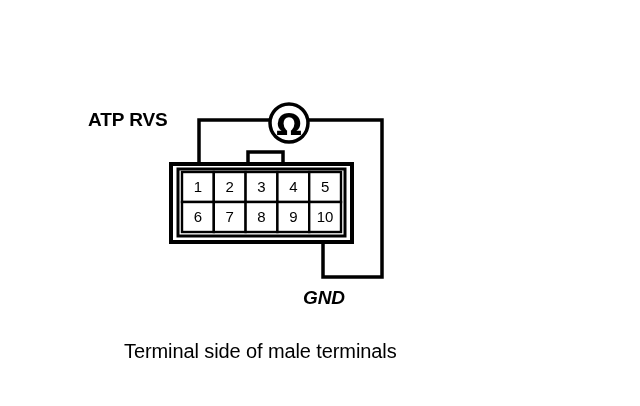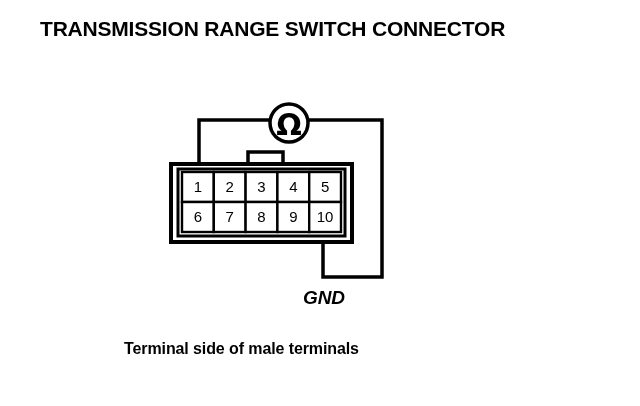--- a/index.html
+++ b/index.html
@@ -49,22 +49,22 @@
     font-weight: bold;
     letter-spacing: -0.1px;
     white-space: nowrap;
     line-height: 1;
     font-style: italic;
   }
   .caption {
     position: absolute;
     left: 124px;
     top: 341px;
-    font-size: 16px;
-    font-weight: bold;
+    font-size: 20px;
+    font-weight: normal;
     letter-spacing: -0.1px;
     white-space: nowrap;
     line-height: 1;
   }
   .svg-layer {
     position: absolute;
     left: 0; top: 0;
     width: 640px;
     height: 406px;
   }
@@ -82,22 +82,22 @@
     font-weight: bold;
     fill: #000000;
     text-anchor: middle;
   }
 </style>
 </head>
 <body>
 
 <div id="diagram-root">
 
-  <div class="title">TRANSMISSION RANGE SWITCH CONNECTOR</div>
 
+  <div class="label-atp">ATP RVS</div>
 
   <div class="label-gnd">GND</div>
 
   <div class="caption">Terminal side of male terminals</div>
 
   <svg class="svg-layer" viewBox="0 0 640 406">
 
     <g>
       <circle cx="289" cy="123" r="19" fill="#ffffff" stroke="#000000" stroke-width="3.5"></circle>
       <text class="omega-glyph" x="289" y="135">Ω</text>

